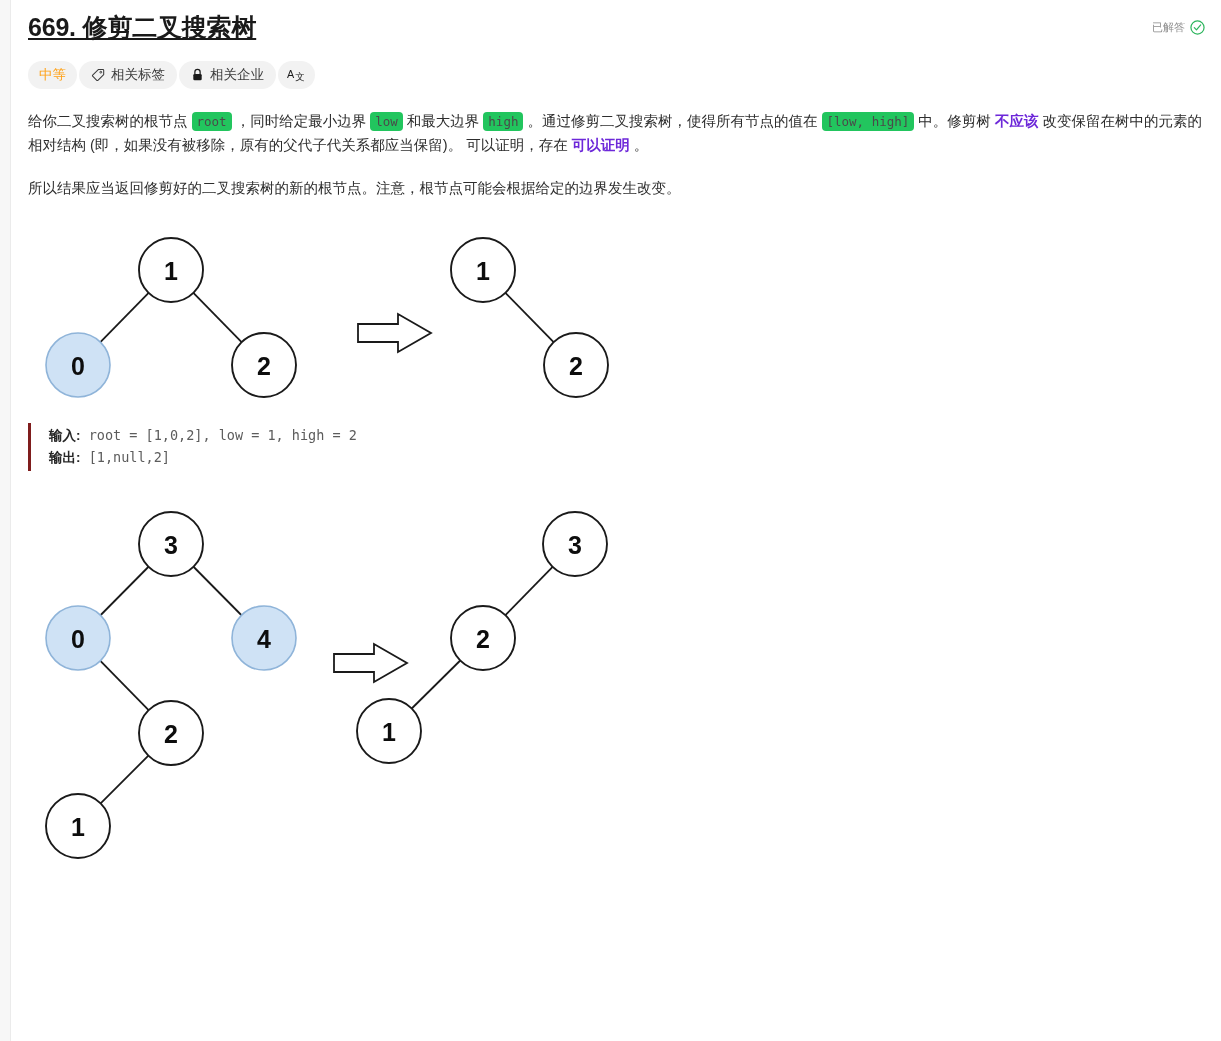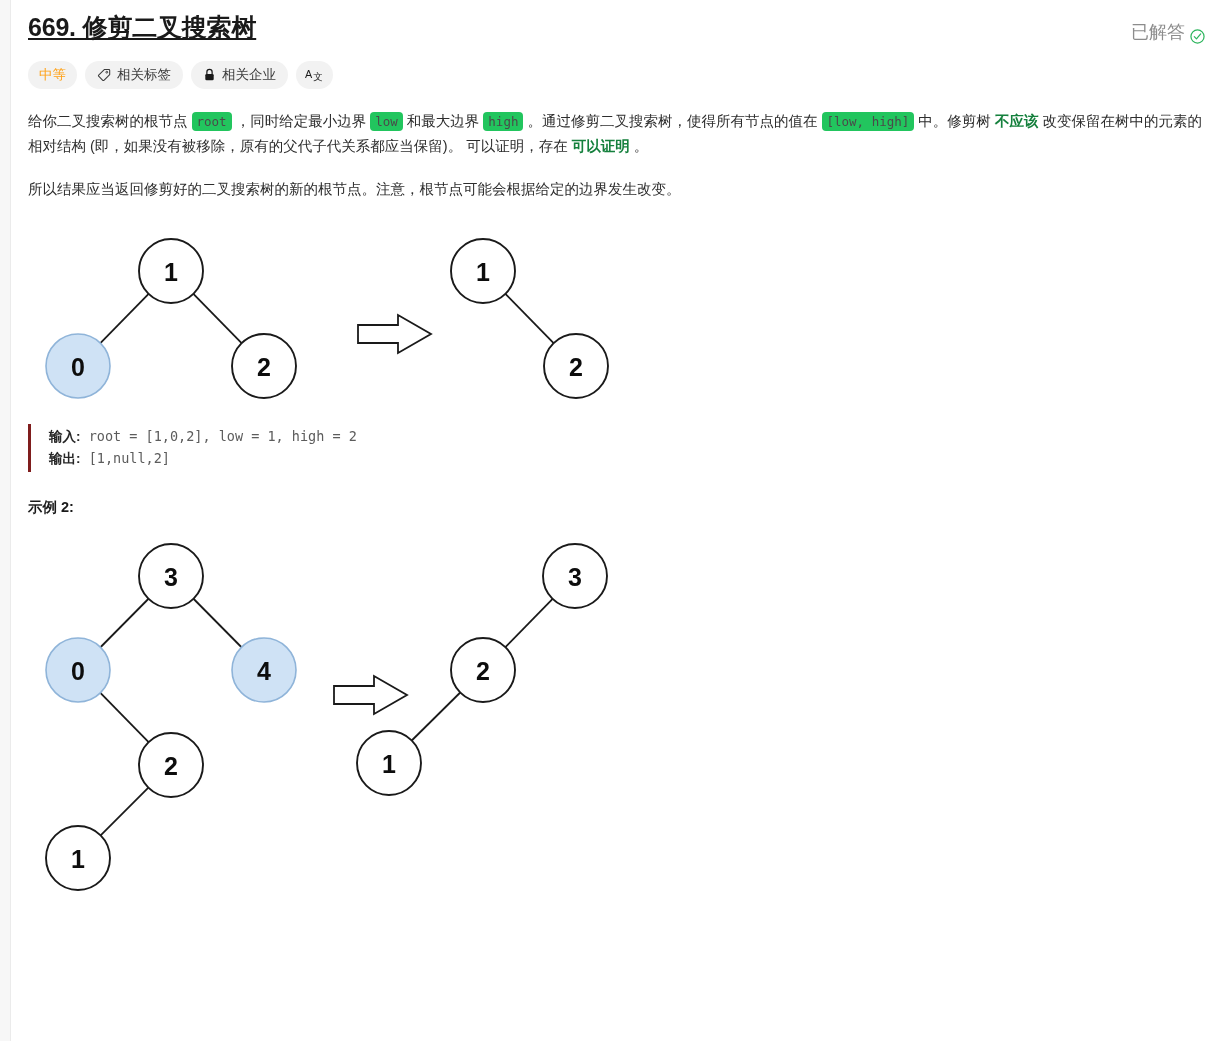--- a/index.html
+++ b/index.html
@@ -29,44 +29,44 @@
   
   .title-row {
     display: flex; align-items: flex-start; justify-content: space-between;
     padding-top: 11px;
   }
   .page-title {
     font-size: 25px; font-weight: bold; line-height: 1.3;
     letter-spacing: -0.2px; color: #1a1a1a; margin: 0; text-decoration: underline;
   }
   .solved {
-    display: flex; align-items: flex-end; gap: 5px;
-    font-size: 18px; color: #8c8c8c; padding-top: 9px; white-space: nowrap;
+    display: flex; align-items: flex-start; gap: 5px;
+    font-size: 11px; color: #8c8c8c; padding-top: 9px; white-space: nowrap;
   }
   .check-circle { width: 15px; height: 15px; display: block; }
 
   
-  .tags { display: flex; align-items: center; gap: 8px; margin-top: 17px; }
+  .tags { display: flex; align-items: center; gap: 2px; margin-top: 17px; }
   .pill {
     display: inline-flex; align-items: center; gap: 6px;
     height: 28px; padding: 0 12px;
     background: #f2f2f2; border-radius: 14px;
     font-size: 13.5px; color: #3c3c3c; cursor: pointer; user-select: none;
     white-space: nowrap;
   }
   .pill.difficulty { color: #ffa116; padding: 0 11px; }
   .pill.icon-only { padding: 0 9px; }
   .pill svg { display: block; }
 
   
   .desc {
     margin-top: 20px; font-size: 14.5px; line-height: 1.72; color: #2d2d2d;
   }
   .desc p { margin: 0 0 18px 0; }
-  .desc b { font-weight: bold; color: #15803d; }
+  .desc b { font-weight: bold; color: #6d28d9; }
   code.inline {
     font-family: "DejaVu Sans Mono", "Liberation Mono", monospace;
     font-size: 12.5px;
     background: #22c55e; color: #4a4a4a;
     padding: 2px 5px; border-radius: 4px; white-space: nowrap;
   }
 
   
   .example-heading {
     font-size: 14.5px; font-weight: bold; color: #1a1a1a;
@@ -172,21 +172,20 @@
             <circle cx="548" cy="142" r="32" fill="#ffffff" stroke="#1a1a1a" stroke-width="1.9"></circle>
             <text x="548" y="143" class="node-label">2</text>
           </g>
         </svg>
     </div>
     <div class="codeblock"><span class="lbl">输入:</span> <span>root = [1,0,2], low = 1, high = 2</span>
 <span class="lbl">输出:</span> <span>[1,null,2]</span></div>
   </div>
 
   <div class="example" style="margin-top:26px">
-    <div class="example-heading">示例 2:</div>
     <div class="figure">
       <svg id="fig2" width="620" height="378" viewBox="0 0 620 378">
           <line x1="120.49390703030284" y1="69.74809396937133" x2="72.50609296969716" y2="118.25190603062867" stroke="#1a1a1a" stroke-width="1.8"></line>
           <line x1="165.50609296969716" y1="69.74809396937133" x2="213.49390703030284" y2="118.25190603062867" stroke="#1a1a1a" stroke-width="1.8"></line>
           <line x1="72.38543311411883" y1="163.86684027786333" x2="120.61456688588117" y2="213.13315972213667" stroke="#1a1a1a" stroke-width="1.8"></line>
           <line x1="120.37258300203048" y1="258.62741699796953" x2="72.62741699796952" y2="306.37258300203047" stroke="#1a1a1a" stroke-width="1.8"></line>
           <g>
             <circle cx="143" cy="47" r="32" fill="#ffffff" stroke="#1a1a1a" stroke-width="1.9"></circle>
             <text x="143" y="48" class="node-label">3</text>
           </g>

